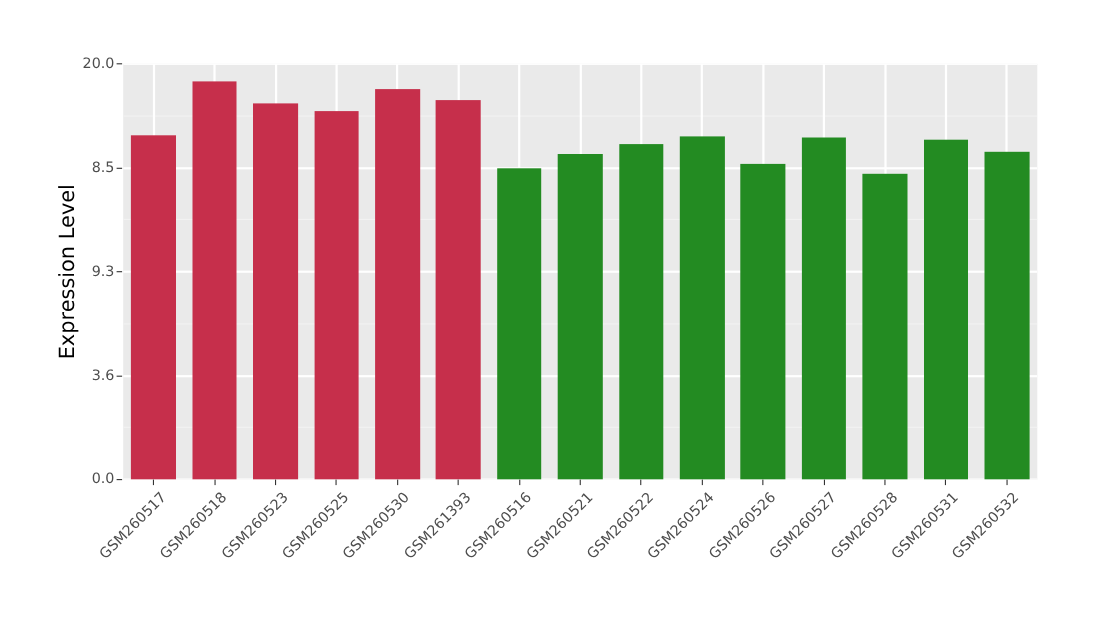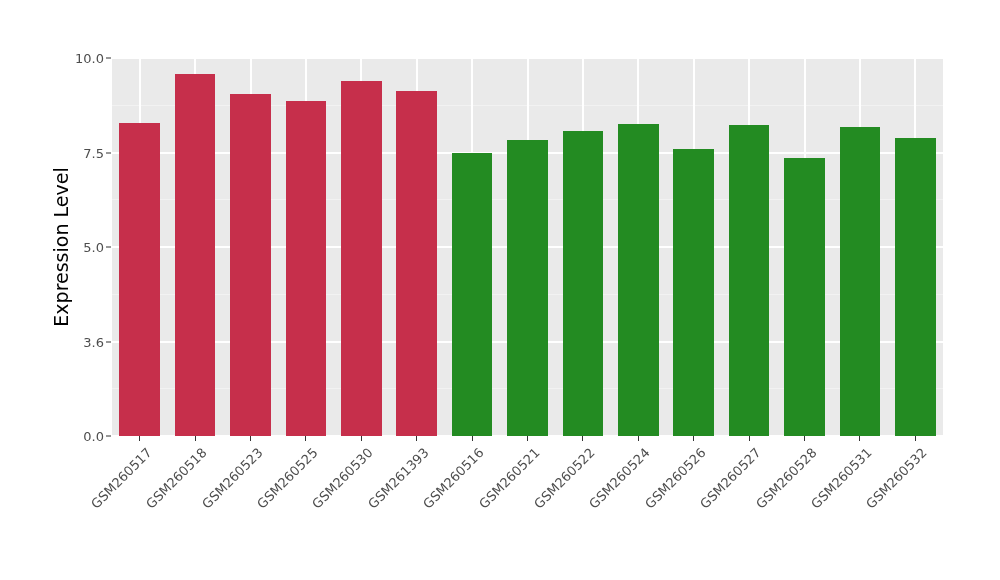--- a/index.html
+++ b/index.html
@@ -129,23 +129,23 @@
 
 <div id="chart-root">
 
   <div id="y-axis-title-wrap">
     <div>Expression Level</div>
   </div>
 
   <div id="y-tick-labels">
       <div class="y-tick-label" style="top: 436px;">0.0</div>
       <div class="y-tick-label" style="top: 341.5px;">3.6</div>
-      <div class="y-tick-label" style="top: 247px;">5.0</div>
-      <div class="y-tick-label" style="top: 152.5px;">7.5</div>
-      <div class="y-tick-label" style="top: 58px;">10.0</div>
+      <div class="y-tick-label" style="top: 247px;">9.3</div>
+      <div class="y-tick-label" style="top: 152.5px;">8.5</div>
+      <div class="y-tick-label" style="top: 58px;">20.0</div>
     </div>
 
   <div id="plot-panel" style="background: rgb(234, 234, 234);">
       <div class="grid-minor-h" style="top: 330.25px; background: rgb(242, 242, 242);"></div>
       <div class="grid-minor-h" style="top: 235.75px; background: rgb(242, 242, 242);"></div>
       <div class="grid-minor-h" style="top: 141.25px; background: rgb(242, 242, 242);"></div>
       <div class="grid-minor-h" style="top: 46.75px; background: rgb(242, 242, 242);"></div>
       <div class="grid-major-h" style="top: 377px; background: rgb(255, 255, 255);"></div>
       <div class="grid-major-h" style="top: 282.5px; background: rgb(255, 255, 255);"></div>
       <div class="grid-major-h" style="top: 188px; background: rgb(255, 255, 255);"></div>

